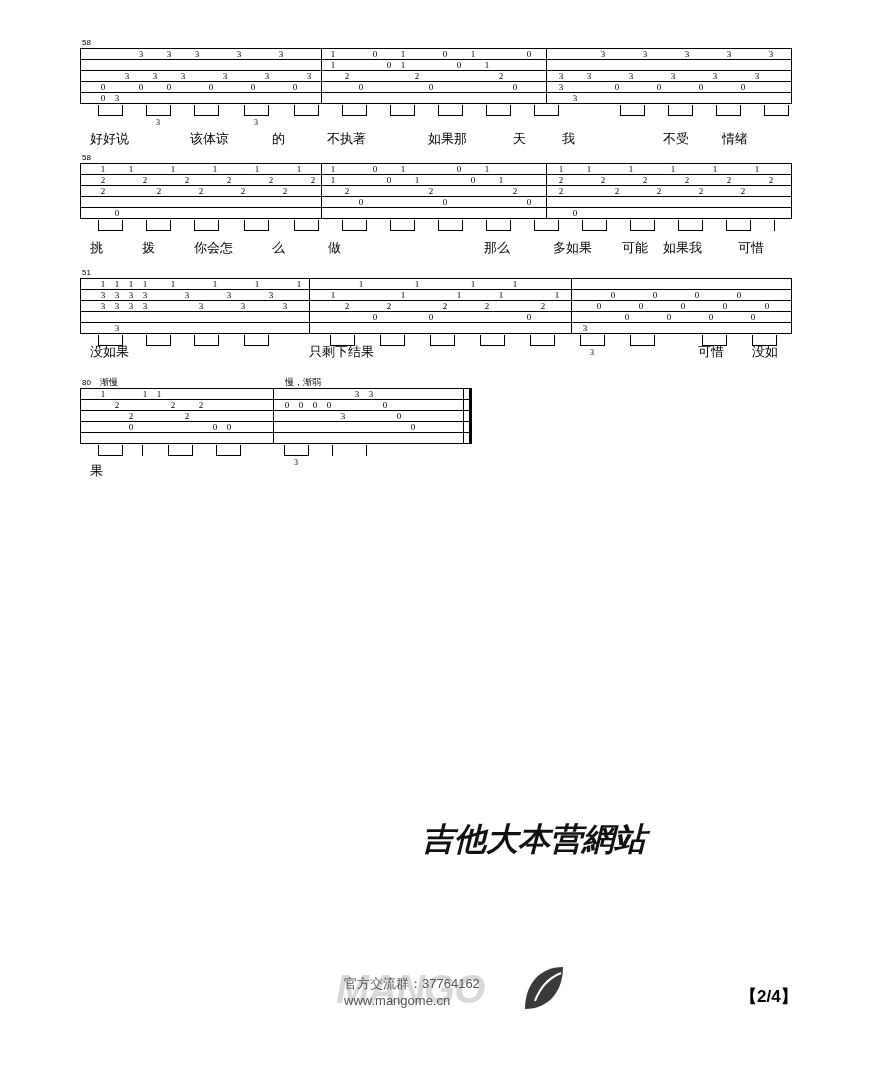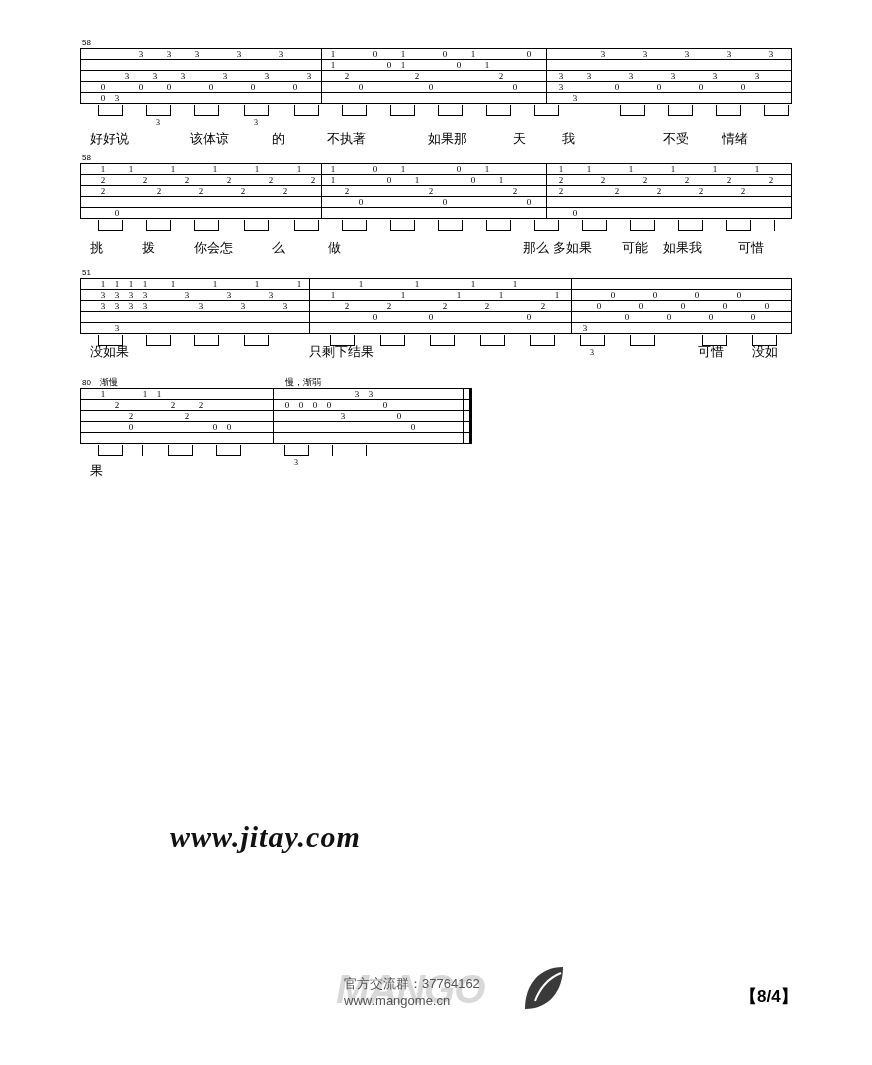--- a/index.html
+++ b/index.html
@@ -438,21 +438,21 @@
         <div class="beam" style="left:646px; width:24px;"></div>
       <div class="stem" style="left:694px;"></div>
     </div>
   </div>
 
   <div class="lyric" style="left:90px; top:239px;">挑</div>
   <div class="lyric" style="left:142px; top:239px;">拨</div>
   <div class="lyric" style="left:194px; top:239px;">你会怎</div>
   <div class="lyric" style="left:272px; top:239px;">么</div>
   <div class="lyric" style="left:328px; top:239px;">做</div>
-  <div class="lyric" style="left:523px; top:239px;">那么</div>
+  <div class="lyric" style="left:484px; top:239px;">那么</div>
   <div class="lyric" style="left:553px; top:239px;">多如果</div>
   <div class="lyric" style="left:622px; top:239px;">可能</div>
   <div class="lyric" style="left:663px; top:239px;">如果我</div>
   <div class="lyric" style="left:738px; top:239px;">可惜</div>
 
   <div class="system" style="left:80px; top:278px; width:712px;">
     <div class="measure-no" style="left:2px; top:-10px;">51</div>
 
     <div class="staff" style="height:56px;">
       <div class="line" style="top:10px;"></div>
@@ -621,27 +621,27 @@
         <div class="stem" style="left:228px;"></div>
         <div class="beam" style="left:204px; width:24px;"></div>
         <div class="trip" style="left:216px;">3</div>
       <div class="stem" style="left:252px;"></div>
       <div class="stem" style="left:286px;"></div>
     </div>
   </div>
 
   <div class="lyric" style="left:90px; top:462px;">果</div>
 
-  <div class="site-url">www.jitay.com</div>
+  <div class="site-cn">吉他大本营網站</div>
 
   <div class="wm">
     <div class="wm-text">MANGO</div>
     <svg class="wm-leaf" viewBox="0 0 44 46">
       <path d="M4 44 C4 20 18 2 42 2 C42 26 28 44 4 44 Z" fill="#3a3a3a"></path>
       <path d="M14 36 C20 20 30 12 40 8" stroke="#fff" stroke-width="2" fill="none"></path>
     </svg>
     <div class="wm-line1">官方交流群：37764162</div>
     <div class="wm-line2">www.mangome.cn</div>
   </div>
 
-  <div class="page-no">【8/4】</div>
+  <div class="page-no">【2/4】</div>
 
 </div>
 
 </body></html>

